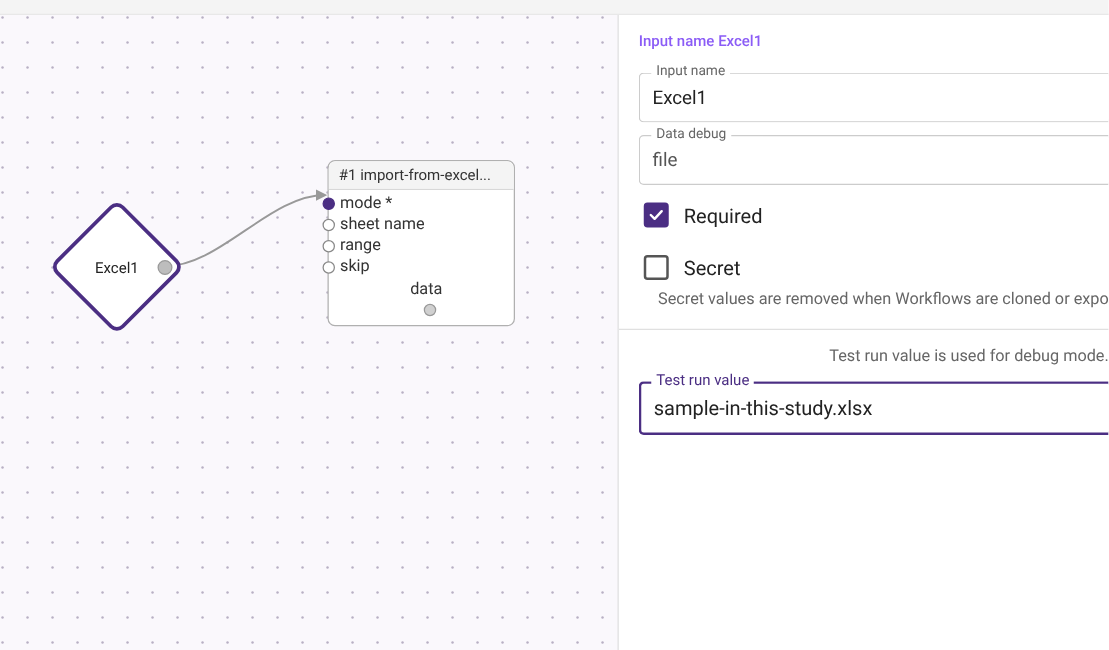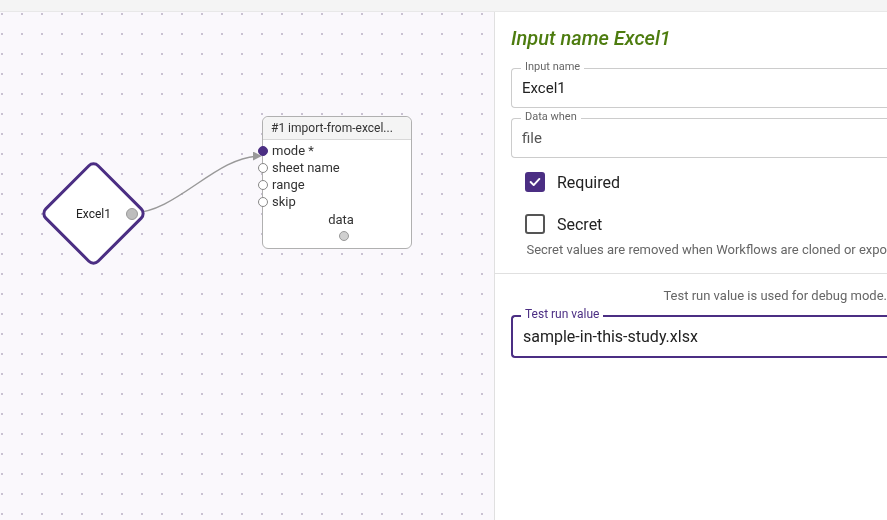--- a/index.html
+++ b/index.html
@@ -70,21 +70,21 @@
   position: absolute;
   left: 126px;
   top: 130px;
   width: 150px;
   height: 80px;
   pointer-events: none;
 }
 .card-node {
   position: absolute;
   left: 262px;
-  top: 104px;
+  top: 116px;
   width: 150px;
   border: 1px solid #b0b0b0;
   border-radius: 6px;
   background: #fff;
   font-size: 13px;
 }
 .card-header {
   background: #f4f4f4;
   padding: 4px 8px;
   border-bottom: 1px solid #d8d8d8;
@@ -139,25 +139,24 @@
   margin-right: -5px;
 }
 
 .panel {
   flex: 1;
   padding: 14px 0 0 16px;
   overflow: hidden;
   color: #222;
 }
 .panel-title {
-  font-size: 20px;
+  font-size: 12px;
   font-weight: 500;
   margin-bottom: 18px;
-  color: #4d7c0f;
-  font-style: italic;
+  color: #8b5cf6;
 }
 .field-group {
   position: relative;
   margin-bottom: 10px;
 }
 .field-legend {
   position: absolute;
   top: -8px;
   left: 10px;
   background: #fff;
@@ -187,21 +186,21 @@
   color: #222;
   font-family: inherit;
   outline: none;
   height: 88px;
   resize: none;
 }
 .checkbox-row {
   display: flex;
   align-items: center;
   gap: 12px;
-  margin: 14px 14px;
+  margin: 14px 4px;
 }
 .cb {
   width: 20px;
   height: 20px;
   border: 2px solid #4b2e83;
   border-radius: 3px;
   display: flex;
   align-items: center;
   justify-content: center;
   flex-shrink: 0;
@@ -313,21 +312,21 @@
       <span> </span>
       <span>Excel1</span>
     </div>
 
     <div class="field-group">
       <span class="field-legend">Input name</span>
       <input class="field-input" value="Excel1" style="">
     </div>
 
     <div class="field-group">
-      <span class="field-legend">Data when</span>
+      <span class="field-legend">Data debug</span>
       <input class="field-input ro" value="file" style="">
     </div>
 
 
     <div class="checkbox-row">
       <div class="cb checked">
         <svg viewBox="0 0 16 16">
             <path d="M3 8 L6.5 11.5 L13 4.5" stroke="#fff" stroke-width="2.2" fill="none" stroke-linecap="round" stroke-linejoin="round"></path>
           </svg>
       </div>

